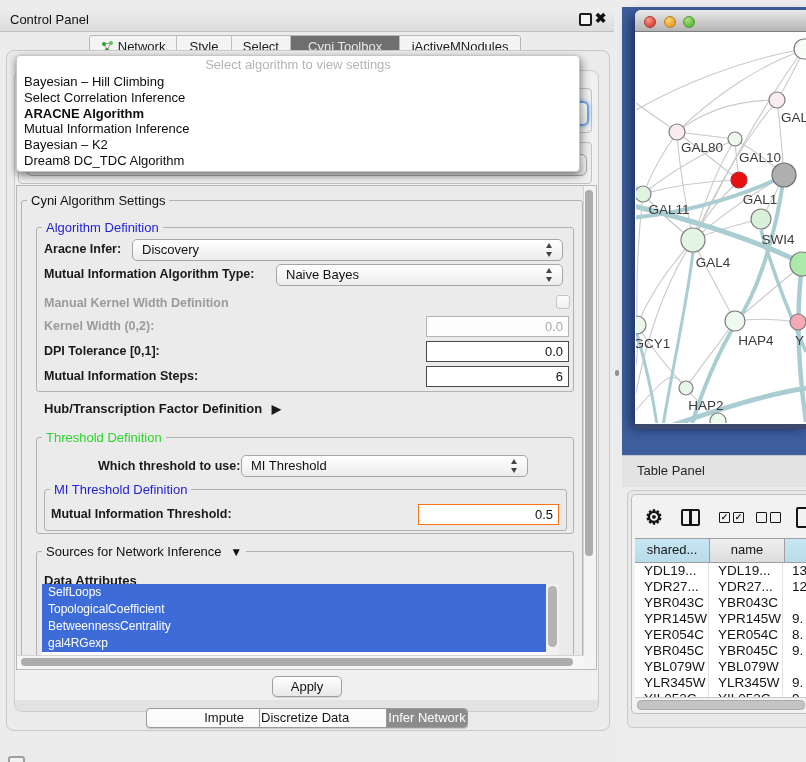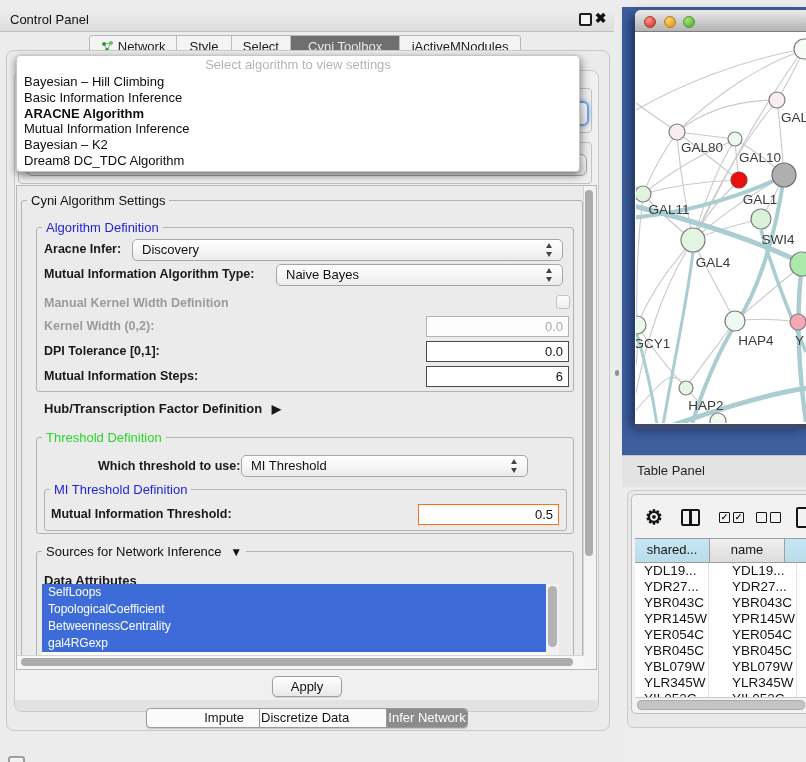--- a/index.html
+++ b/index.html
@@ -93,21 +93,21 @@
   .spliticon{left:681px;top:509px;width:15px;height:13px;border:2.5px solid #141414;border-radius:2px;}
   .spliticon:after{content:"";position:absolute;left:6px;top:0;width:2.5px;height:13px;background:#141414;}
   .cbpair{display:flex;gap:3px;top:512px;}
   .cbpair .bx{width:9px;height:9px;border:1.5px solid #141414;border-radius:1px;font-size:9px;line-height:9px;text-align:center;font-weight:bold;}
   .pageicon{left:796px;top:507px;width:12px;height:17px;border:2.5px solid #141414;border-radius:2px;background:#F2F2F2;}
   .ztable{left:635px;top:538px;width:171px;height:160px;overflow:hidden;background:#FFF;}
   .zhead{display:flex;height:23px;border-top:1px solid #9E9E9E;border-bottom:1px solid #9E9E9E;}
   .zhead .hc{height:100%;line-height:22px;text-align:center;font-size:13px;color:#161616;border-right:1px solid #9F9F9F;
     background:linear-gradient(#EFEFEF,#DCDCDC);overflow:hidden;flex:none;}
   .zhead .hc.blue{background:linear-gradient(#C6E6F3,var(--header-blue));}
-  .zrow{display:flex;height:16px;background:#FFF;gap:14px;}
+  .zrow{display:flex;height:16px;background:#FFF;}
   .zrow .c{height:100%;line-height:16px;font-size:13.5px;color:#141414;padding-left:9px;border-right:1px solid #E2E2E2;
     overflow:hidden;white-space:nowrap;flex:none;box-sizing:border-box;}
   .thsb{left:635px;top:697px;width:171px;height:13px;background:#F2F2F2;border-top:1px solid #C9C9C9;}
   .thsb .thumb{position:absolute;left:2px;top:2px;width:166px;height:8px;background:#C4C4C4;border:1px solid #ABABAB;border-radius:4.5px;}
   svg text{font-family:"Liberation Sans",sans-serif;}
 </style>
 </head>
 <body>
 
 <div id="screen">
@@ -245,21 +245,21 @@
   <div class="abs btabs" id="bottomTabs">
       <div class="tab" style="width:93px">Impute Data</div>
       <div class="tab" style="width:119px">Discretize Data</div>
       <div class="tab sel" style="width:106px">Infer Network</div>
     </div>
 
   <div class="abs popup">
     <div class="prompt">Select algorithm to view settings</div>
     <div id="popupItems">
         <div class="pitem">Bayesian – Hill Climbing</div>
-        <div class="pitem">Basic Information Inference</div>
+        <div class="pitem">Select Correlation Inference</div>
         <div class="pitem bold">ARACNE Algorithm</div>
         <div class="pitem">Mutual Information Inference</div>
         <div class="pitem">Bayesian – K2</div>
         <div class="pitem">Dream8 DC_TDC Algorithm</div>
       </div>
   </div>
 
   <div class="abs miniicon"></div>
   <div class="abs divdot"></div>
 

